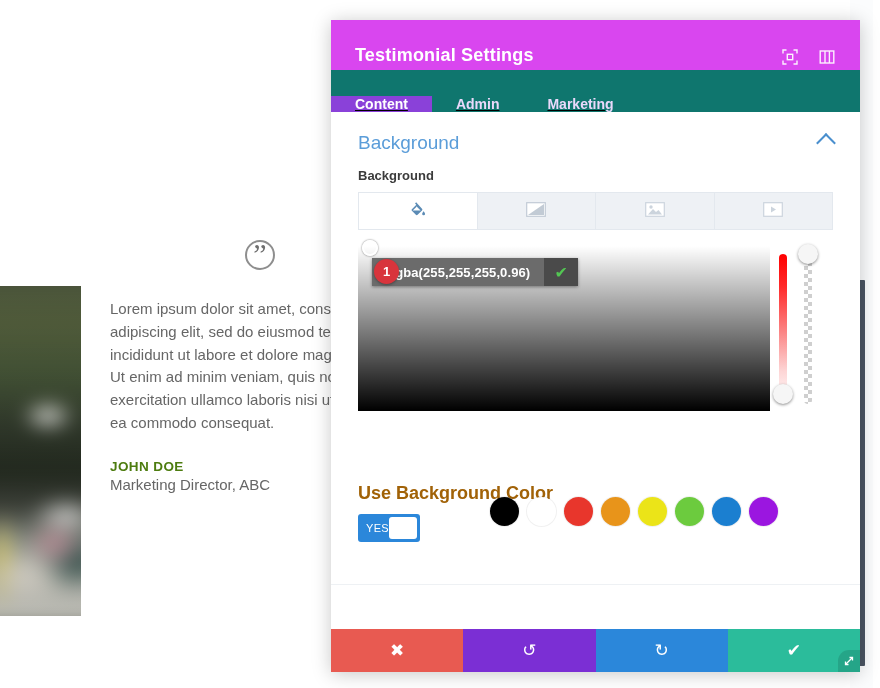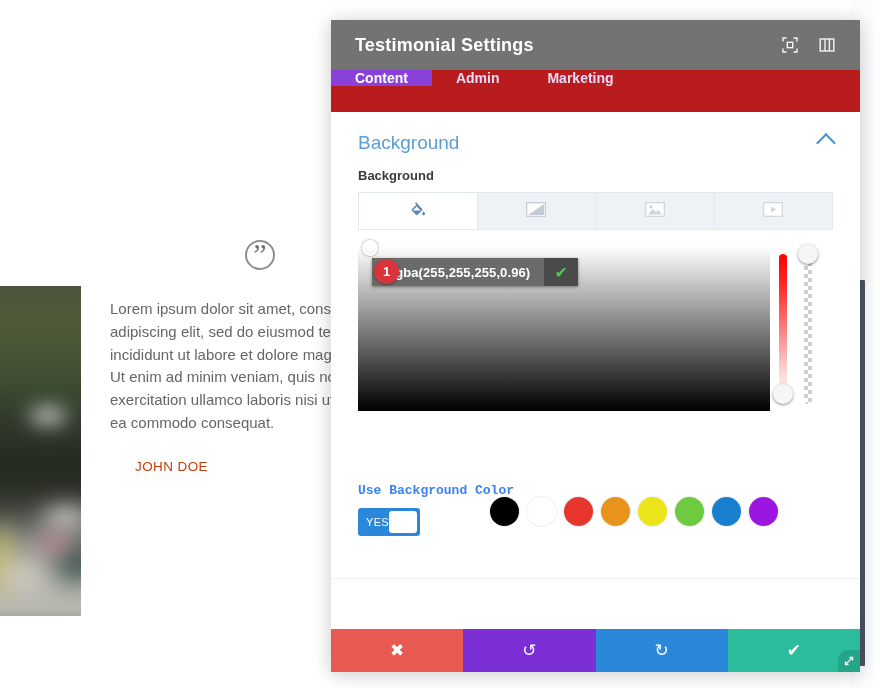--- a/index.html
+++ b/index.html
@@ -89,25 +89,24 @@
   .t-body {
     font-size: 15px;
     line-height: 1.52;
     color: #666666;
     width: 300px;
     font-family: "Liberation Sans", sans-serif;
   }
   .t-author {
     margin-top: 24px;
     font-size: 13.5px;
-    font-weight: normal;
+    font-weight: bold;
     letter-spacing: 0.4px;
-    color: #c2410c;
+    color: #4d7c0f;
     text-transform: uppercase;
-    margin-left: 25px;
   }
   .t-role {
     font-size: 15px;
     color: #666666;
     margin-top: 2px;
   }
 
   
   .page-scrollbar {
     position: absolute;
@@ -136,47 +135,48 @@
     height: 652px;
     background: #ffffff;
     box-shadow: 0 2px 18px rgba(0,0,0,0.22);
     display: flex;
     flex-direction: column;
     overflow: hidden;
   }
 
   .modal-header {
     height: 50px;
-    background: #737373;
-    display: flex;
-    align-items: center;
-    padding: 16px 24px;
+    background: #d946ef;
+    display: flex;
+    align-items: flex-end;
+    padding: 4px 24px;
     flex: none;
   }
   .modal-title {
     color: #ffffff;
     font-size: 18px;
     font-weight: bold;
     letter-spacing: 0.2px;
     flex: 1;
   }
   .header-icons { display: flex; gap: 18px; align-items: center; }
   .hdr-icon {
     width: 19px; height: 19px;
     opacity: 0.92;
     cursor: pointer;
     display: flex; align-items: center; justify-content: center;
   }
 
   .modal-tabs {
     height: 42px;
-    background: #b91c1c;
-    display: flex;
-    align-items: flex-start;
+    background: #0f766e;
+    display: flex;
+    align-items: flex-end;
     flex: none;
+    text-decoration: underline;
   }
   .tab {
     padding: 0 24px;
     display: flex;
     align-items: center;
     color: #e9d9fb;
     font-size: 14px;
     font-weight: bold;
     cursor: pointer;
   }
@@ -354,25 +354,24 @@
     padding-left: 105px;
   }
   .swatch {
     width: 29px; height: 29px;
     border-radius: 50%;
     cursor: pointer;
     box-shadow: 0 0 0 1px rgba(0,0,0,0.06);
   }
 
   .toggle-label {
-    font-size: 13px;
+    font-size: 18px;
     font-weight: bold;
-    color: #3b82f6;
+    color: #a16207;
     padding: 0 27px;
-    font-family: Liberation Mono, monospace;
   }
   .toggle {
     margin: 10px 27px 0 27px;
     width: 62px; height: 28px;
     background: #2b87da;
     border-radius: 3px;
     display: flex;
     align-items: center;
     cursor: pointer;
     position: relative;
@@ -445,20 +444,21 @@
 
     <div class="photo">
       <div class="photo-inner"></div>
       <div class="photo-shade"></div>
     </div>
 
     <div class="testimonial">
       <div class="quote-mark"></div>
       <div class="t-body">Lorem ipsum dolor sit amet, consectetur adipiscing elit, sed do eiusmod tempor incididunt ut labore et dolore magna aliqua. Ut enim ad minim veniam, quis nostrud exercitation ullamco laboris nisi ut aliquip ex ea commodo consequat.</div>
       <div class="t-author">JOHN DOE</div>
+      <div class="t-role">Marketing Director, ABC</div>
     </div>
 
     <div class="page-scrollbar">
       <div class="thumb"></div>
     </div>
   </div>
 
   <div class="modal">
 
     <div class="modal-header">

